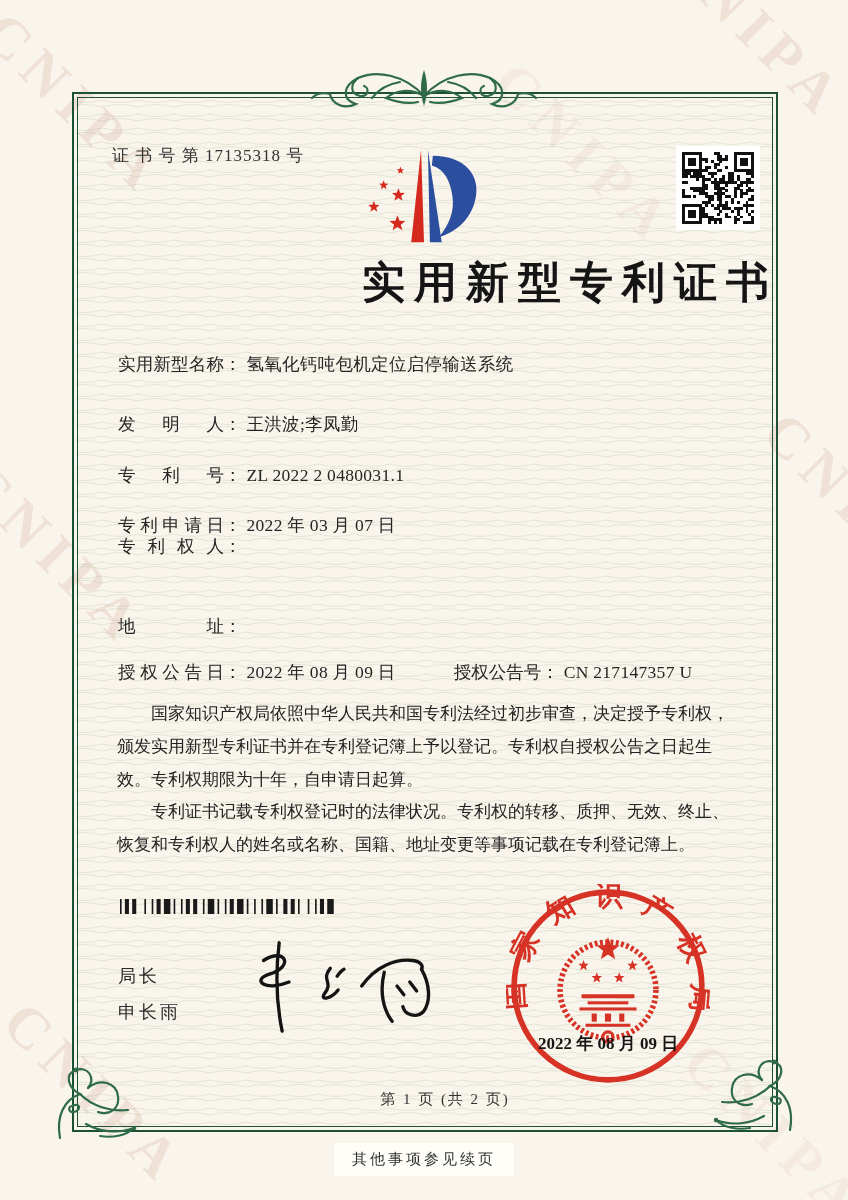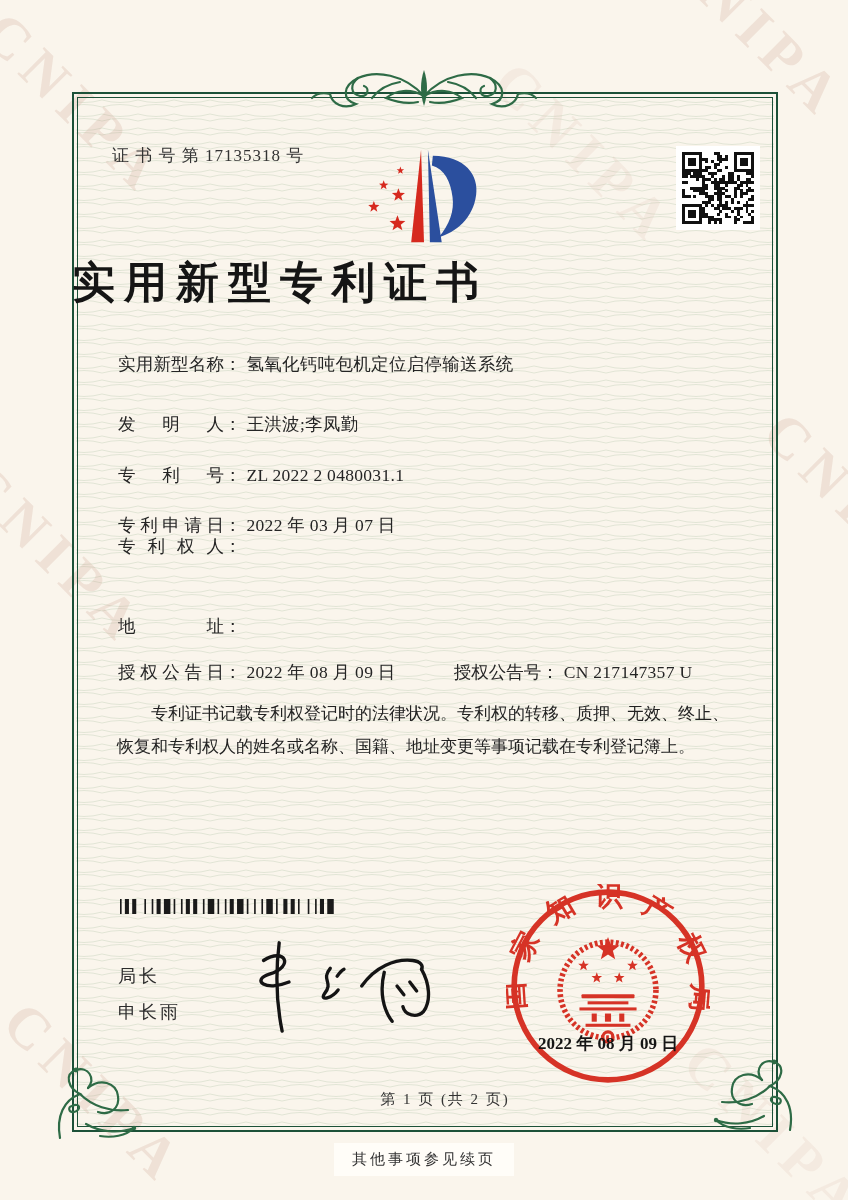--- a/index.html
+++ b/index.html
@@ -15,21 +15,21 @@
   
   .frame-outer{position:absolute;left:72px;top:92px;width:706px;height:1040px;
       border:2.5px solid #1c5138;z-index:2;box-sizing:border-box;}
   .frame-inner{position:absolute;left:3px;top:3px;right:3px;bottom:3px;
       border:1px solid #1c5138;}
   .waves{position:absolute;left:76px;top:96px;width:698px;height:1032px;z-index:0;}
   
   .cert-no{position:absolute;left:112px;top:144px;font-size:17px;letter-spacing:1px;color:#333;z-index:4;}
   .logo{position:absolute;left:344px;top:140px;width:160px;height:118px;z-index:4;}
   .qr{position:absolute;left:676px;top:146px;width:84px;height:84px;z-index:4;background:#fff;}
-  .title{position:absolute;left:72px;top:254px;width:706px;text-align:left;
+  .title{position:absolute;left:72px;top:254px;width:706px;text-align:right;
       font-size:43px;font-weight:bold;letter-spacing:9px;color:#151515;z-index:4;}
   
   .row{position:absolute;left:118px;display:flex;align-items:baseline;
       font-size:17.5px;color:#252525;z-index:4;white-space:nowrap;}
   .lbl{display:inline-block;width:106px;text-align:justify;text-align-last:justify;text-justify:inter-character;}
   .colon{margin-right:5px;}
   .val{letter-spacing:0.3px;}
   .lbl2{margin-left:58px;}
   
   .body-text{position:absolute;left:117px;top:698px;width:613px;font-size:17px;
@@ -383,20 +383,21 @@
   <div class="row" style="top:660px">
     <span class="lbl">授权公告日</span>
       <span class="colon">：</span>
       <span class="val">2022 年 08 月 09 日</span>
     <span class="lbl2">授权公告号</span>
       <span class="colon">：</span>
       <span class="val">CN 217147357 U</span>
   </div>
 
   <div class="body-text">
+    <p>国家知识产权局依照中华人民共和国专利法经过初步审查，决定授予专利权，颁发实用新型专利证书并在专利登记簿上予以登记。专利权自授权公告之日起生效。专利权期限为十年，自申请日起算。</p>
     <p>专利证书记载专利权登记时的法律状况。专利权的转移、质押、无效、终止、恢复和专利权人的姓名或名称、国籍、地址变更等事项记载在专利登记簿上。</p>
   </div>
 
   <svg class="barcode" id="barcode-svg" preserveAspectRatio="none" viewBox="0 0 186.89999999999986 15">
       <rect x="0" y="0" width="1.4000000000000001" height="15" fill="#1a1a1a"></rect>
       <rect x="4.2" y="0" width="3.5" height="15" fill="#1a1a1a"></rect>
       <rect x="10.5" y="0" width="3.5" height="15" fill="#1a1a1a"></rect>
       <rect x="21" y="0" width="1.4000000000000001" height="15" fill="#1a1a1a"></rect>
       <rect x="27.3" y="0" width="1.4000000000000001" height="15" fill="#1a1a1a"></rect>
       <rect x="31.500000000000004" y="0" width="3.5" height="15" fill="#1a1a1a"></rect>

